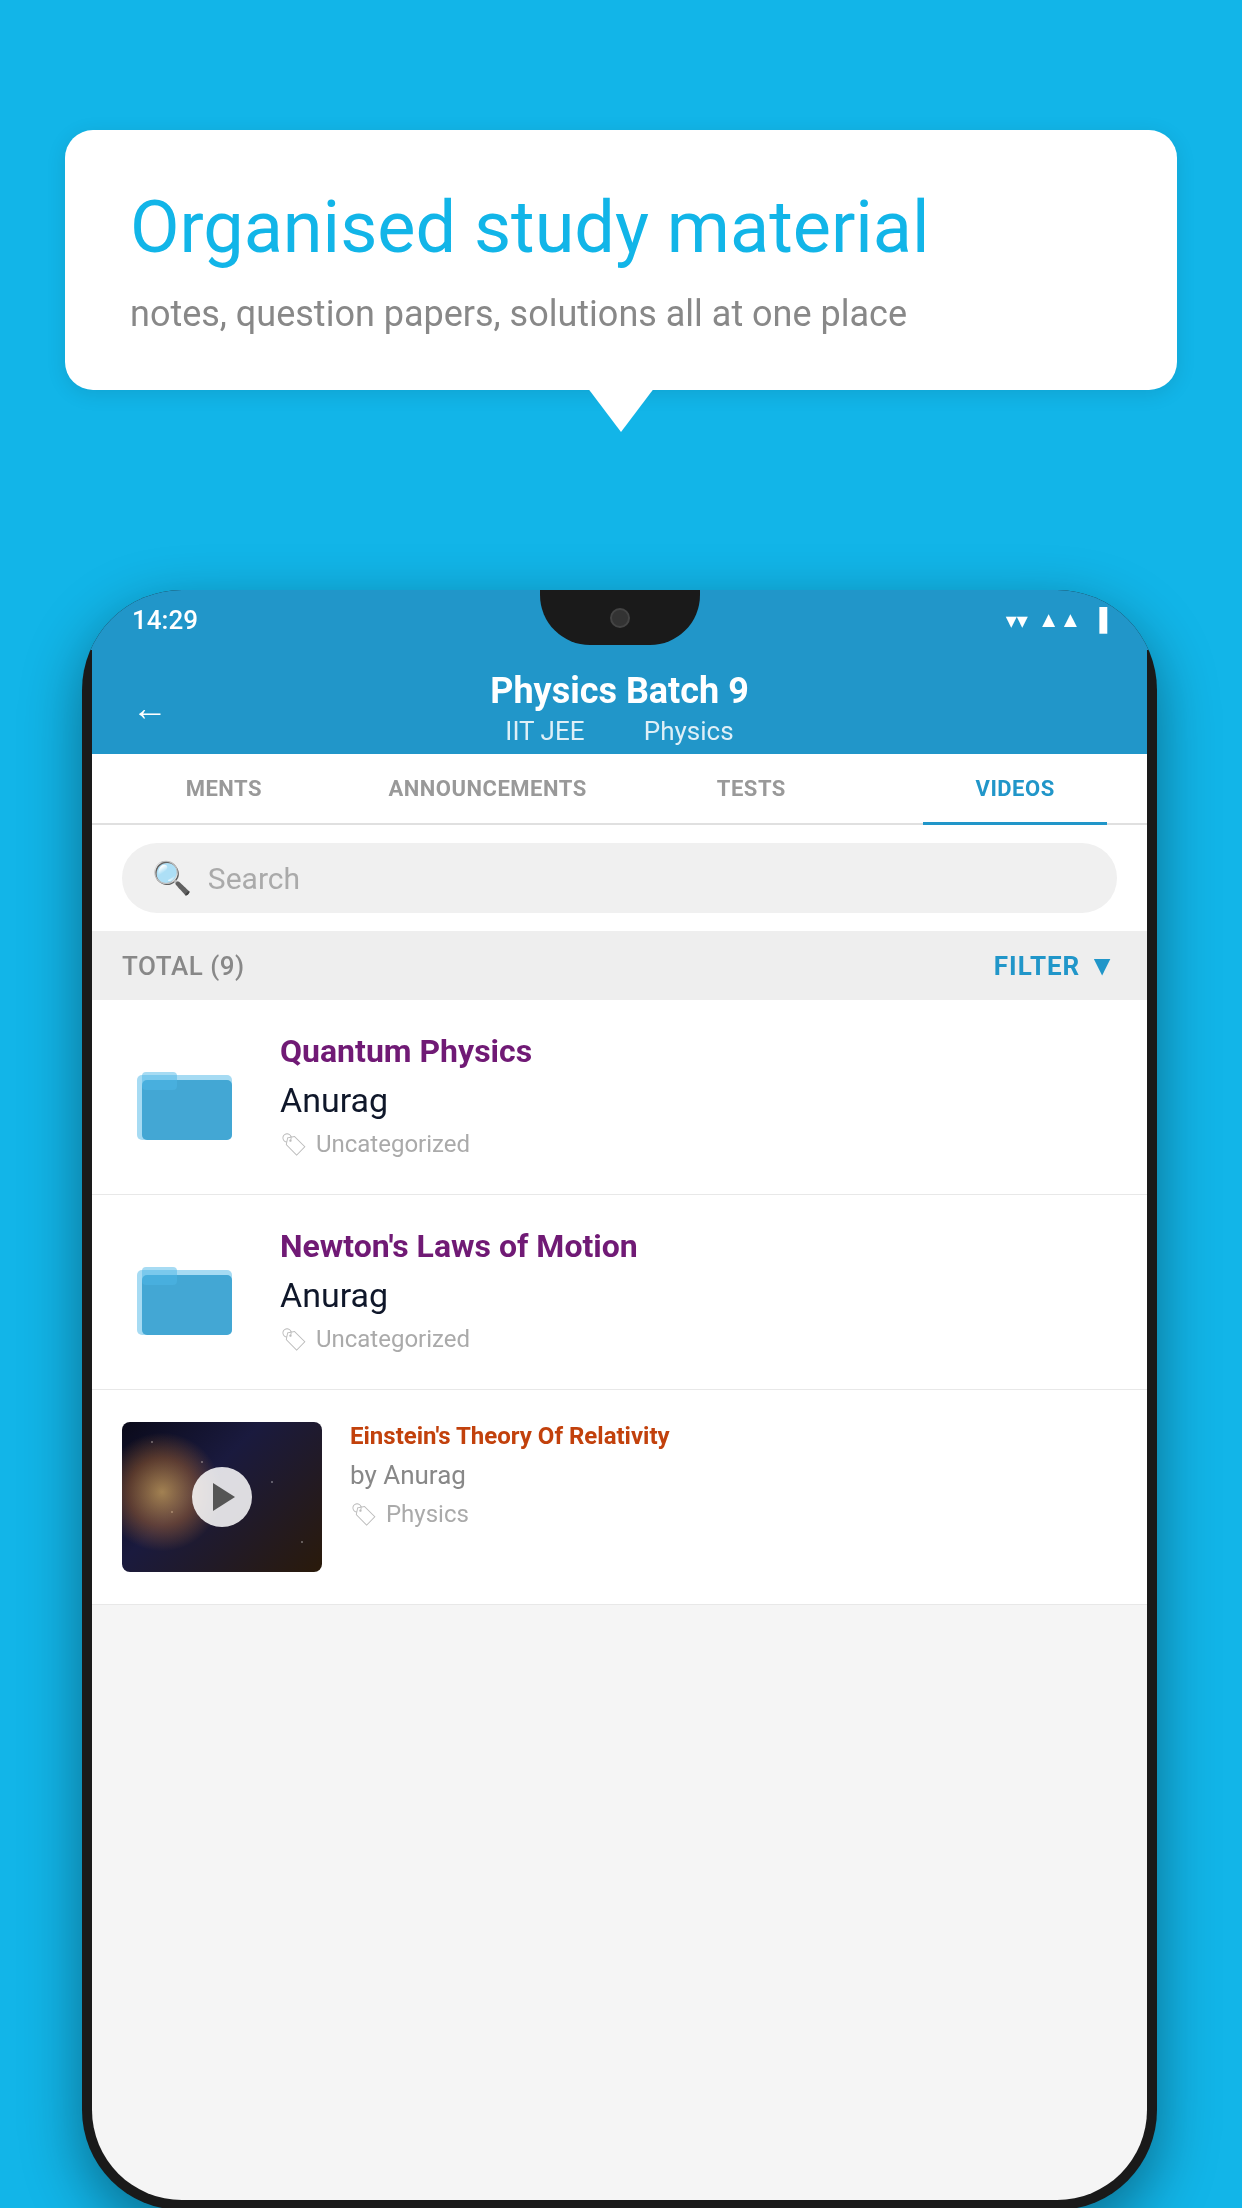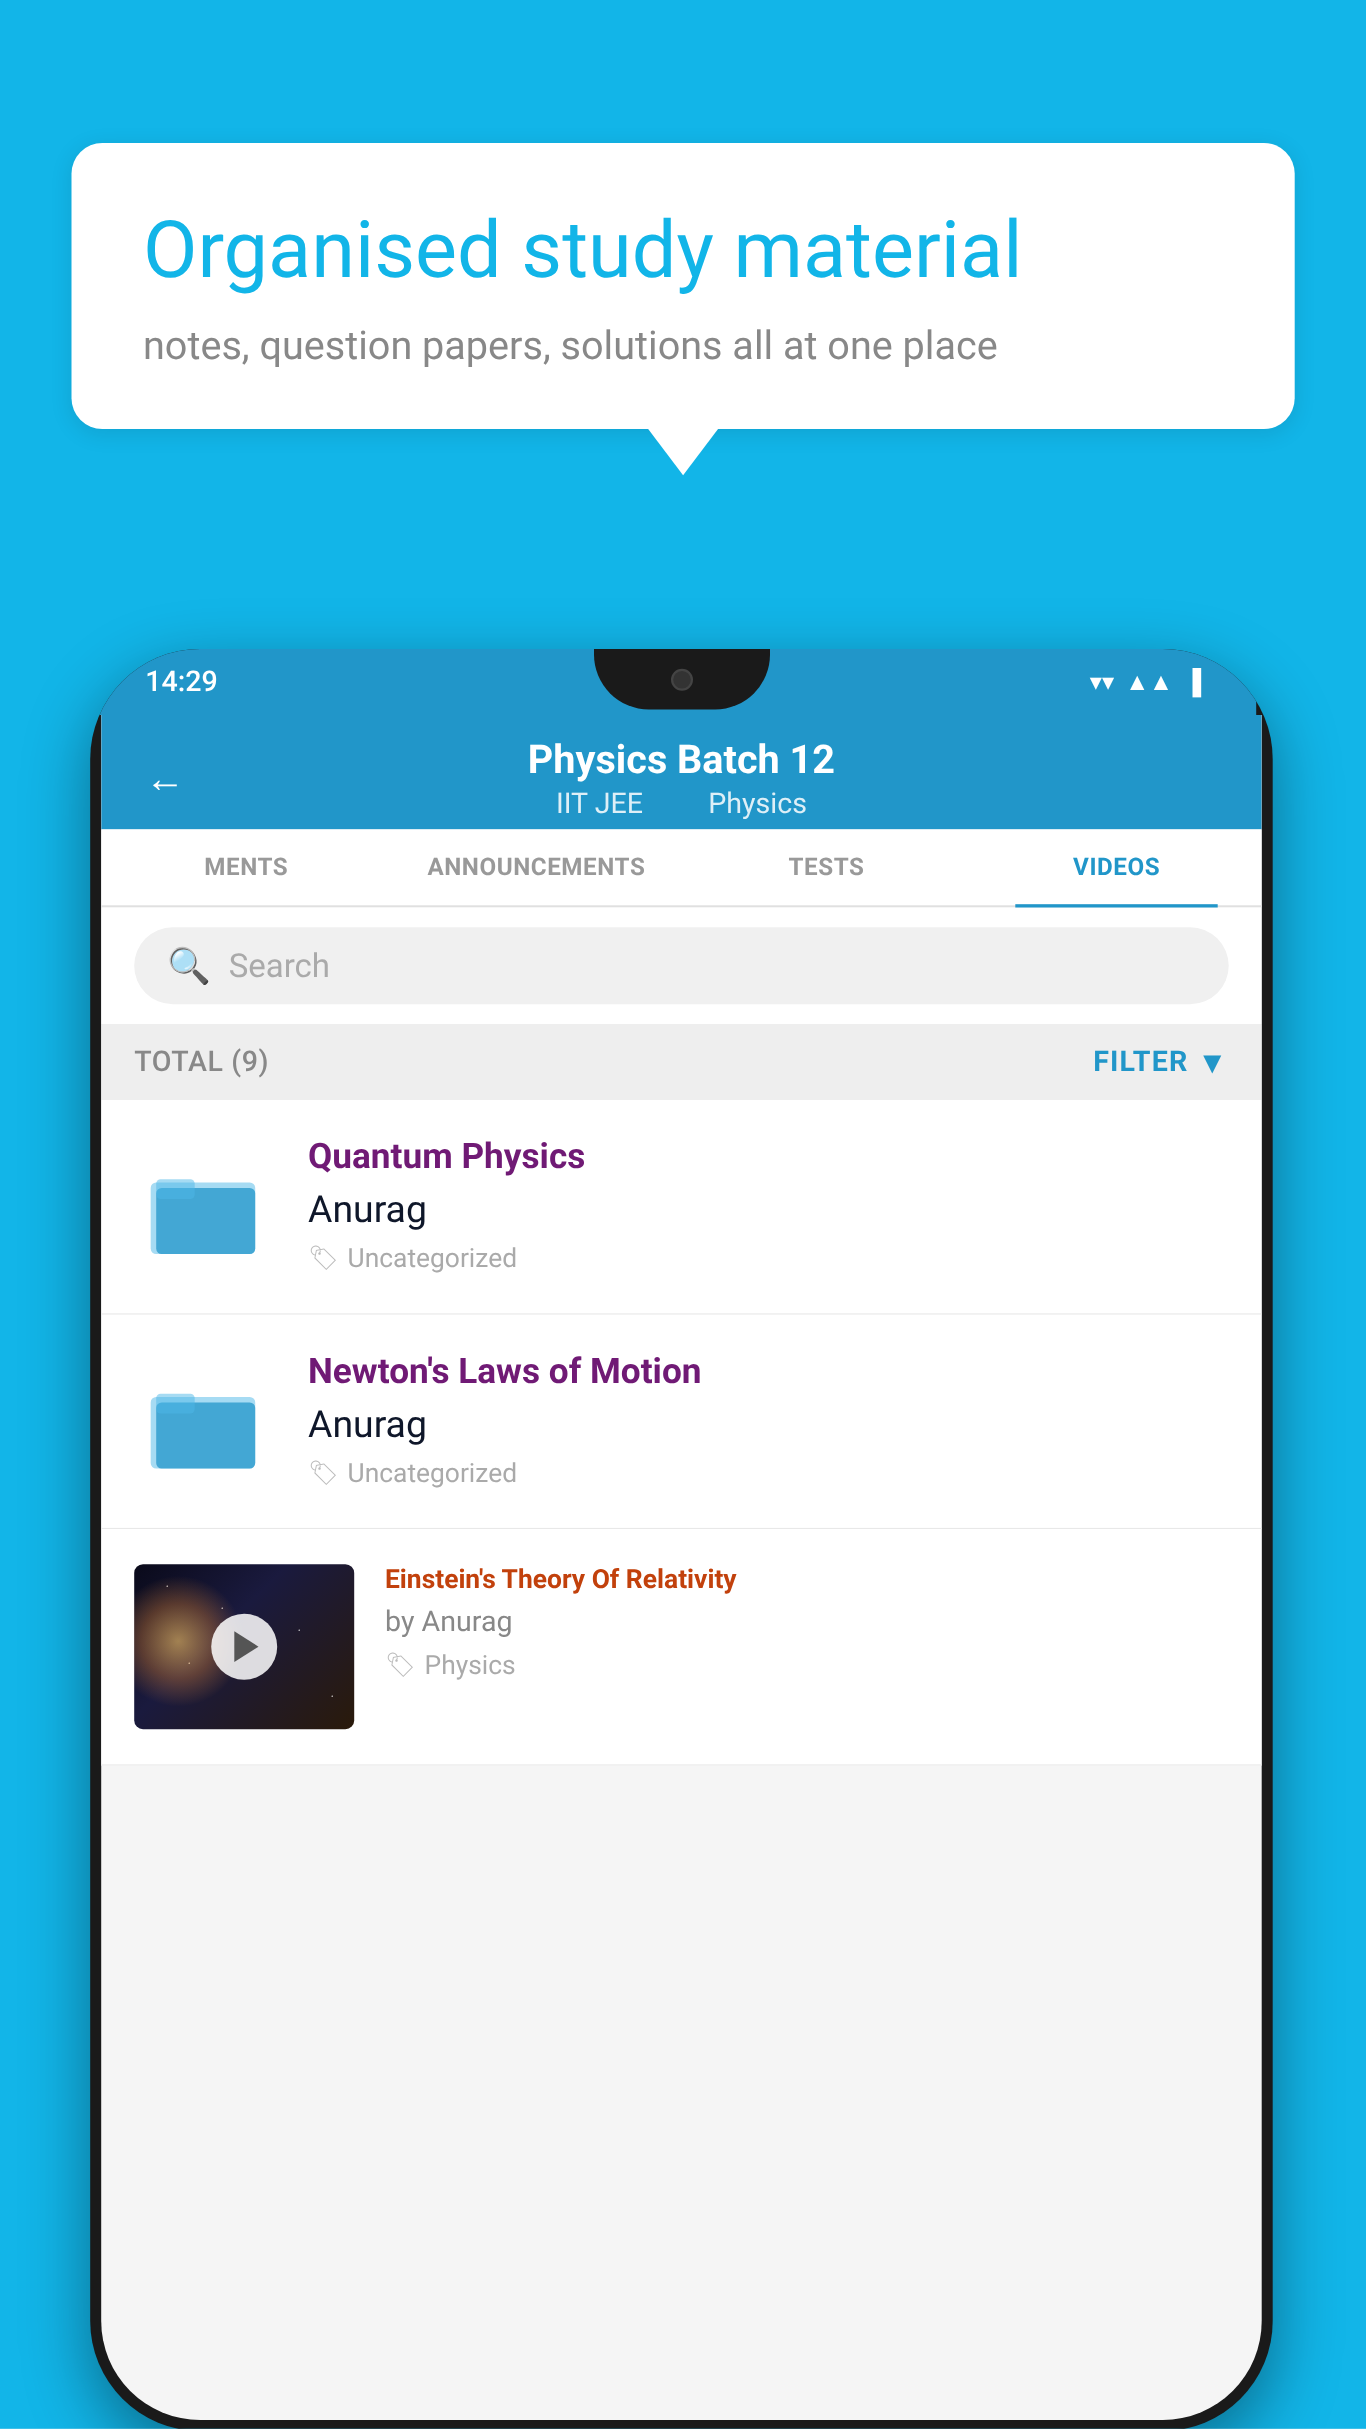--- a/index.html
+++ b/index.html
@@ -67,21 +67,21 @@
       border-radius: 100px;
       box-shadow: 0 20px 60px rgba(0,0,0,0.4);
       overflow: hidden;
     }
 
     
     .phone-top-bar {
       position: absolute;
       top: 0;
       left: 0;
-      right: 15px;
+      right: 0;
       height: 60px;
       background: #2196c9;
       display: flex;
       align-items: center;
       justify-content: space-between;
       padding: 0 50px;
       z-index: 10;
     }
 
     .status-time {
@@ -443,21 +443,21 @@
   <div class="notch">
     <div class="camera-dot"></div>
   </div>
 
   <div class="phone-screen">
 
     <div class="app-header">
       <div class="header-top">
         <span class="back-arrow">←</span>
         <div class="header-title">
-          <h2>Physics Batch 12</h2>
+          <h2>Physics Batch 9</h2>
           <div class="header-subtitle">
             <span>IIT JEE</span>
             <span> &nbsp; </span>
             <span>Physics</span>
           </div>
         </div>
       </div>
     </div>
 
     <div class="tabs">

